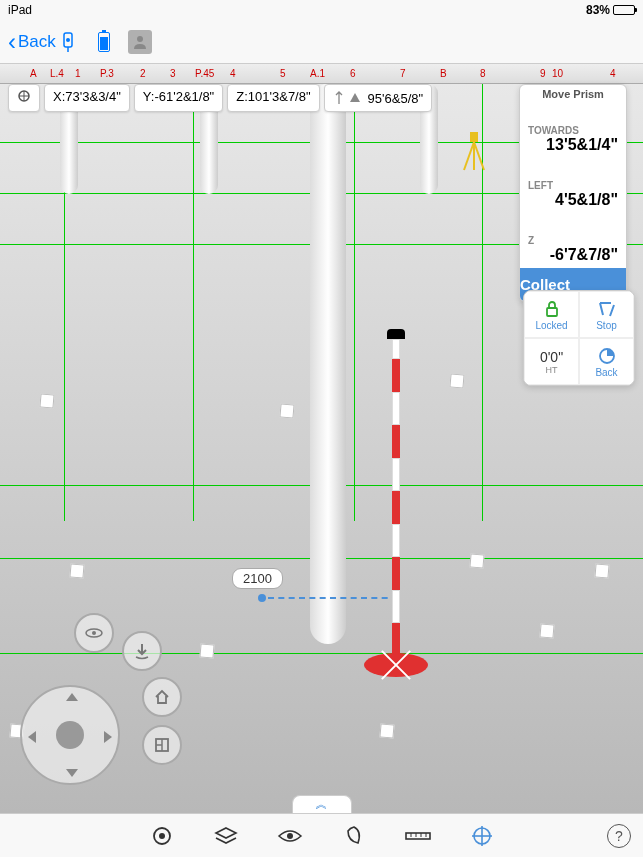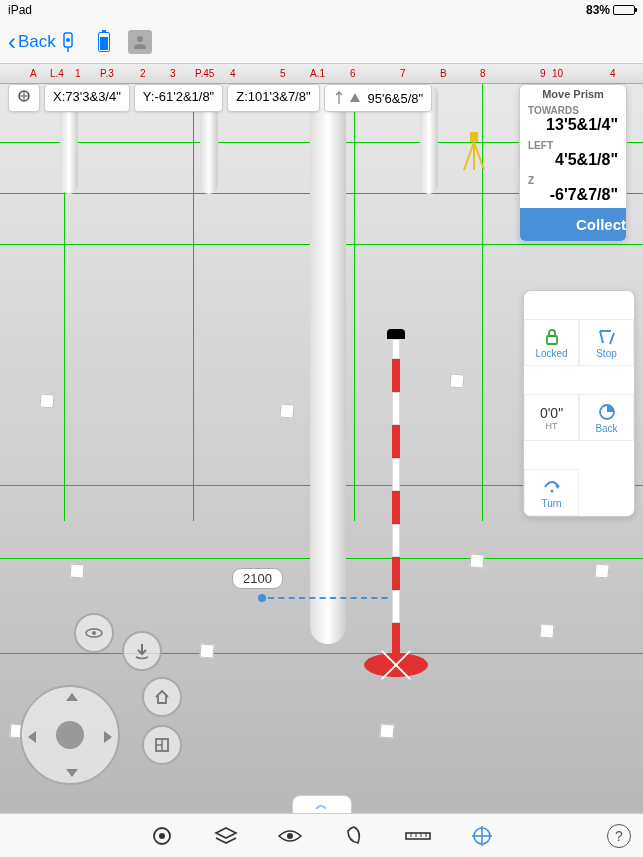--- a/index.html
+++ b/index.html
@@ -34,23 +34,23 @@
 
 .coord-bar { position: absolute; top: 84px; left: 8px; height: 28px; display: flex; gap: 4px; z-index: 10; }
 .coord-field { background: #fff; border: 1px solid #ccc; border-radius: 4px; padding: 4px 8px; font-size: 13px; color: #000; box-shadow: 0 1px 2px rgba(0,0,0,0.1); }
 .dist-field { display:flex; align-items:center; gap:6px; }
 .dist-icons { display:flex; gap:3px; }
 
 
 .prism-panel { position: absolute; top: 84px; right: 16px; width: 108px; background: #fff; border: 1px solid #ccc; border-radius: 6px; box-shadow: 0 2px 6px rgba(0,0,0,0.15); z-index: 20; overflow:hidden;font-weight:bold; }
 .prism-title { text-align: center; font-size: 11px; color: #555; padding: 3px 0; }
 .prism-row { padding: 2px 8px 4px; }
-.prism-label { font-size: 10px; color: #888; }
+.prism-label { font-size: 10px; color: #888; margin-top: 20px; }
 .prism-value { font-size: 16px; text-align: right; color: #000; }
-.collect-btn { background: #4a90d9; color: #fff; text-align: right; padding: 8px 0; font-size: 15px; cursor: pointer; }
+.collect-btn { background: #4a90d9; color: #fff; text-align: left; padding: 8px 0; font-size: 15px; cursor: pointer; }
 
 
 .scene { position: absolute; top: 84px; left: 0; right: 0; bottom: 44px; background: linear-gradient(180deg, #e8e8e8 0%, #d0d0d0 50%, #b8b8b8 100%); overflow: hidden; }
 .grid-line { position: absolute; background: #0c0; }
 .gl-h { height: 1px; left: 0; right: 0; }
 .gl-v { width: 1px; top: 0; bottom: 40%; }
 .column { position: absolute; width: 36px; background: linear-gradient(90deg,#ddd,#fff,#ccc); border-radius: 18px; }
 .prism-pole { position: absolute; left: 392px; top: 245px; width: 8px; height: 330px; }
 .pole-seg { width: 100%; height: 33px; }
 .pole-red { background: #e03030; }
@@ -62,21 +62,21 @@
 
 .point-label { position:absolute; left:232px; top:484px; background:#fff; border:1px solid #aaa; border-radius:9px; padding:2px 10px; font-size:13px; color:#333; }
 .point-marker { position:absolute; left:258px; top:510px; width:8px; height:8px; background:#4a90d9; border-radius:50%; }
 .dash-line { position:absolute; left:268px; top:513px; width:130px; border-top:2px dashed #4a90d9; }
 
 .white-cube { position:absolute; width:14px; height:14px; background:#fff; border:1px solid #bbb; transform:rotate(5deg); }
 
 
 .controls-panel { position:absolute; top:290px; right:8px; width:112px; background:#fff; border:1px solid #ccc; border-radius:8px; box-shadow:0 2px 6px rgba(0,0,0,0.15); z-index:20; overflow:hidden; }
 .controls-grid { display:grid; grid-template-columns:1fr 1fr; }
-.ctrl-cell { border:0.5px solid #eee; padding:6px 2px; text-align:center; font-size:10px; color:#4a90d9; cursor:pointer;margin-top:28px; }
+.ctrl-cell { border:0.5px solid #eee; padding:6px 2px; text-align:center; font-size:10px; color:#4a90d9; cursor:pointer; }
 .ctrl-icon { height:22px; display:flex; align-items:center; justify-content:center; font-size:18px; color:#4a90d9; }
 .lock-icon { color:#3a3; }
 .ctrl-cell.ht-val { color:#333; font-size:14px; display:flex; flex-direction:column; justify-content:center; }
 .ctrl-cell.ht-val .sub { font-size:9px; color:#888; }
 
 
 .nav-cluster { position:absolute; left:12px; bottom:64px; width:180px; height:180px; z-index:15; }
 .joy { position:absolute; left:8px; bottom:8px; width:100px; height:100px; border:2px solid #aaa; border-radius:50%; background:rgba(240,240,240,0.7); }
 .joy::after { content:''; position:absolute; left:34px; top:34px; width:28px; height:28px; background:#999; border-radius:50%; }
 .joy-tri { position:absolute; width:0; height:0; }
@@ -281,30 +281,20 @@
     </div>
     <div class="ctrl-cell">
       <div class="ctrl-icon">
         <svg width="18" height="18" viewBox="0 0 18 18">
             <circle cx="9" cy="9" r="7" fill="none" stroke="#4a90d9" stroke-width="1.8"></circle>
             <path d="M9 2 A7 7 0 0 1 16 9 L9 9 Z" fill="#4a90d9"></path>
           </svg>
       </div>
       <span>Back</span>
     </div>
-    <div class="ctrl-cell">
-      <div class="ctrl-icon">
-        <svg width="20" height="16" viewBox="0 0 20 16">
-            <path d="M3 8 Q10 -2 17 8" fill="none" stroke="#4a90d9" stroke-width="2"></path>
-            <polygon points="17,8 13,5 15,10" fill="#4a90d9"></polygon>
-            <circle cx="10" cy="12" r="1.5" fill="#4a90d9"></circle>
-          </svg>
-      </div>
-      <span>Turn</span>
-    </div>
   </div>
 </div>
 
 <div class="nav-cluster">
   <div class="nav-btn nb1">
     <svg width="22" height="22" viewBox="0 0 22 22">
         <ellipse cx="11" cy="11" rx="8" ry="4" fill="none" stroke="#777" stroke-width="1.5"></ellipse>
         <circle cx="11" cy="11" r="2" fill="#777"></circle>
       </svg>
   </div>

